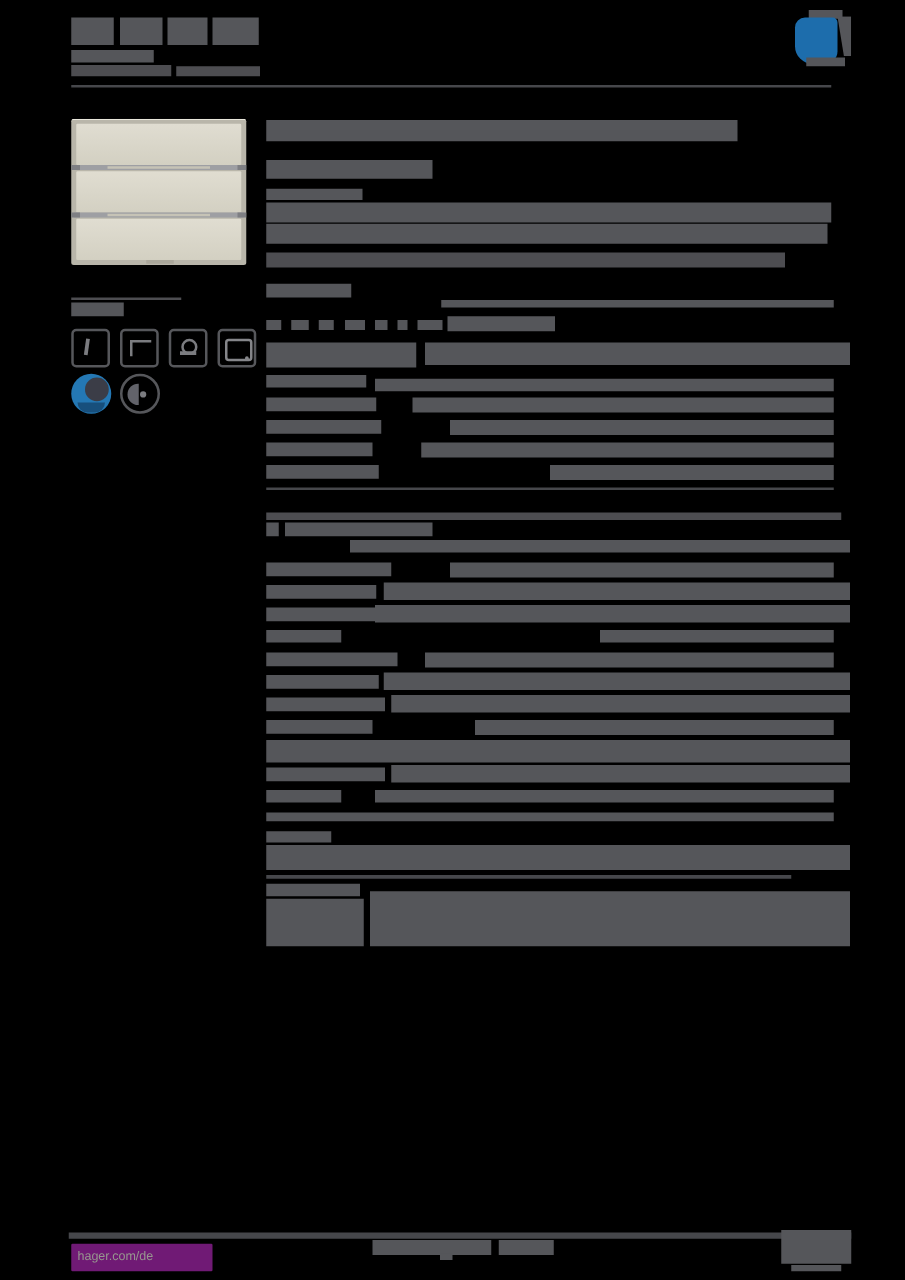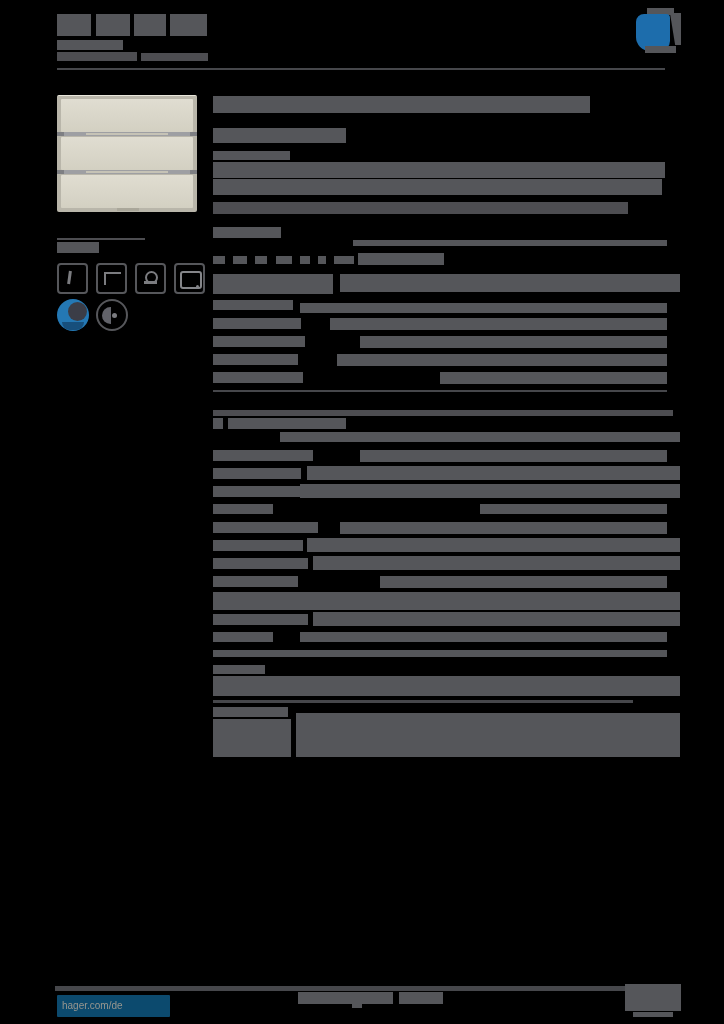--- a/index.html
+++ b/index.html
@@ -41,21 +41,21 @@
 
   .round{position:absolute;width:32px;height:32px;border-radius:50%;box-sizing:border-box;}
   .knx{background:#2478b4;}
   .knx .sphere{position:absolute;right:2px;top:3px;width:19px;height:19px;background:#3b3d47;border-radius:50%;}
   .knx .shade{position:absolute;left:5px;bottom:1px;width:22px;height:8px;background:#174f7c;border-radius:0 0 10px 10px;}
   .mode{background:#000;border:2px solid #56575b;}
   .mode .crescent{position:absolute;left:4px;top:6px;width:9px;height:17px;background:#62636a;border-radius:9px 0 0 9px;}
   .mode .pupil{position:absolute;left:14px;top:12px;width:5px;height:5px;background:#7b7c80;border-radius:50%;}
 
   
-  #website-box{position:absolute;left:57px;top:995px;width:113px;height:22px;background:#0c4a6e;
+  #website-box{position:absolute;left:57px;top:995px;width:113px;height:22px;background:#701a75;
                border-radius:1px;}
   #website-box span{display:block;padding-left:5px;line-height:22px;font-size:10px;color:#97968f;}
 </style>
 </head>
 <body>
 
 <div id="page">
 
   <div id="bars">
       <div class="bar b" style="left: 57px; top: 14px; width: 34px; height: 22px;"></div>

